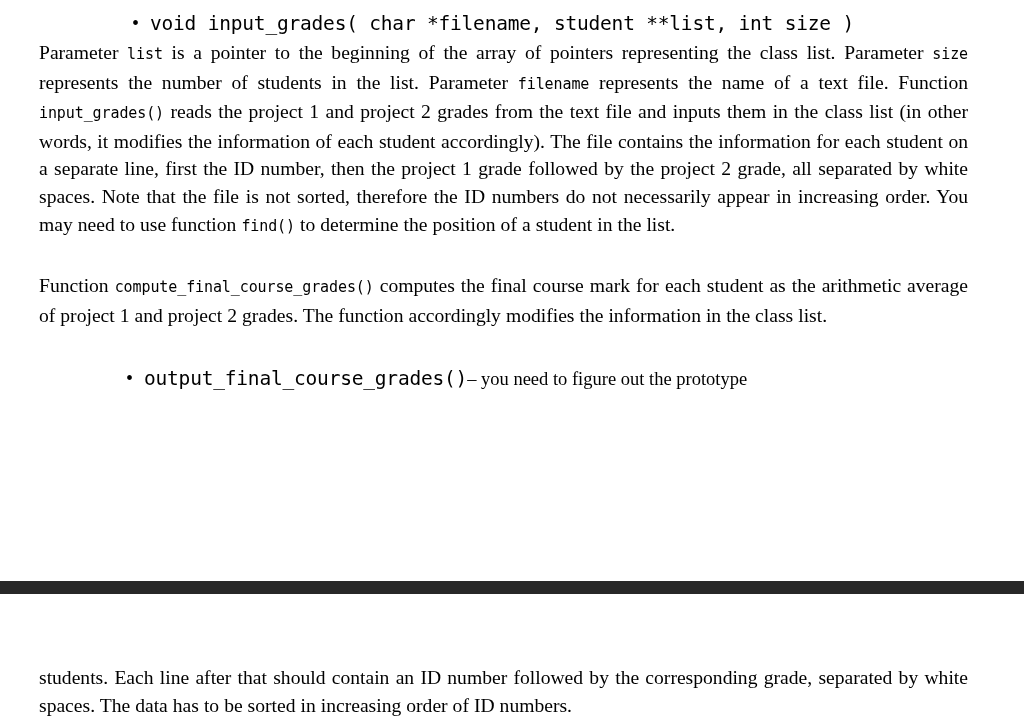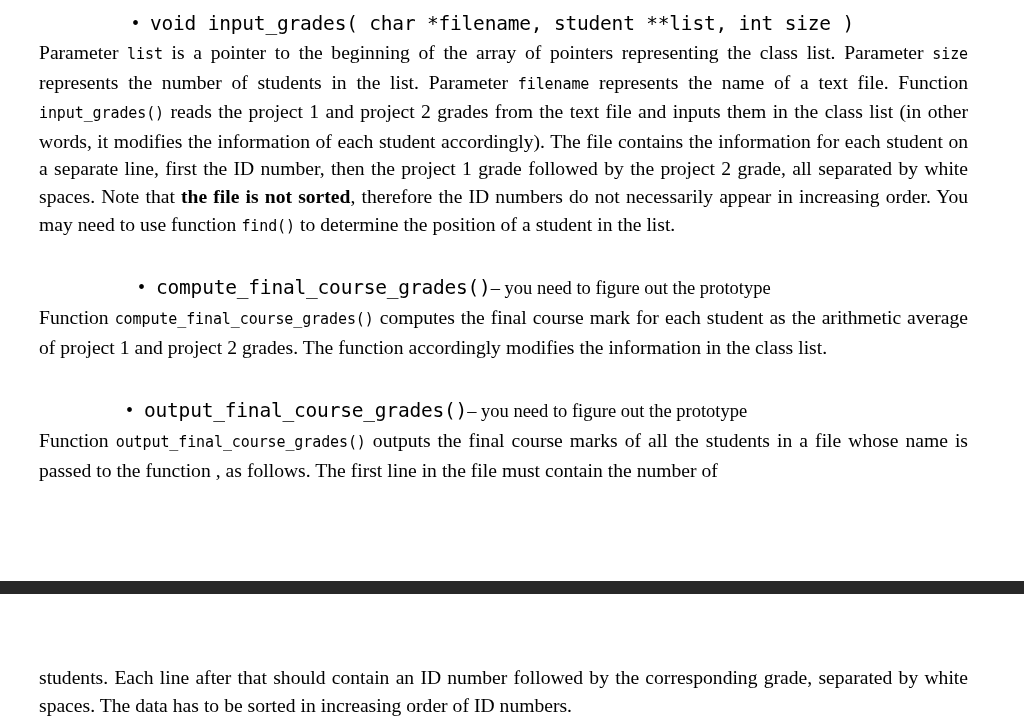--- a/index.html
+++ b/index.html
@@ -79,54 +79,50 @@
     text-align: justify;
     text-justify: inter-word;
     word-spacing: 0.1px;
   }
 
   code, .mono {
     font-family: "DejaVu Sans Mono", monospace;
     font-size: 15px;
     letter-spacing: -0.1px;
   }
-  b, .bold { font-weight: bold; }
+  b, .bold { font-weight: normal; }
   .gap-md  { height: 32px; }
   .gap-lg  { height: 34px; }
   .spacer-top { height: 8px; }
   .spacer-bottom-top { height: 61px; }
 </style>
 </head>
 <body>
 
 <div class="page page-top">
 
   <div class="spacer-top"></div>
 
   <div class="bullet-line ind-1">
     <span class="bullet-dot">•</span><span>void input_grades( char *filename, student **list, int size )</span>
   </div>
 
   <p class="body-par"><span>Parameter </span><code class="mono">list</code><span> is a pointer to the beginning of the array of pointers representing the class list. Parameter </span><code class="mono">size</code><span> represents the number of students in the list. Parameter </span><code class="mono">filename</code><span>  represents the name of a text file. Function </span><code class="mono">input_grades()</code><span> reads the project 1 and project 2 grades from the text file and inputs them in the class list (in other words, it modifies the information of each student accordingly). The file contains the information for each student on a separate line, first the ID number, then the project 1 grade followed by the project 2 grade, all separated by white spaces. Note that </span><b>the file is not sorted</b><span>, therefore the ID numbers do not necessarily appear in increasing order. You may need to use function </span><code class="mono">find()</code><span>  to determine the position of a student in the list.</span></p>
 
   <div class="gap-md"></div>
 
-  <div class="bullet-line ind-2">
-    <span class="bullet-dot">•</span><span>compute_final_course_grades()</span><span class="tail">–  you need to figure out the prototype</span>
-  </div>
 
   <p class="body-par"><span>Function </span><code class="mono">compute_final_course_grades()</code><span> computes the final course mark for each student as the arithmetic average of project 1 and project 2 grades. The function accordingly modifies the information in the class list.</span></p>
 
   <div class="gap-lg"></div>
 
   <div class="bullet-line ind-3">
     <span class="bullet-dot">•</span><span>output_final_course_grades()</span><span class="tail">–  you need to figure out the prototype</span>
   </div>
 
-  <p class="body-par"><span>Function </span><code class="mono">output_final_course_grades()</code><span> outputs the final course marks of all the students in a file  whose name is passed to the function , as follows. The first line in the file must contain the number of</span></p>
 
 </div>
 
 <div class="page-gap"></div>
 
 <div class="page page-bottom">
   <div class="spacer-bottom-top"></div>
   <p class="body-par">students. Each line after that should contain an ID number followed by the corresponding grade, separated by white spaces. The data has to be sorted in increasing order of ID numbers.</p>
 </div>
 

